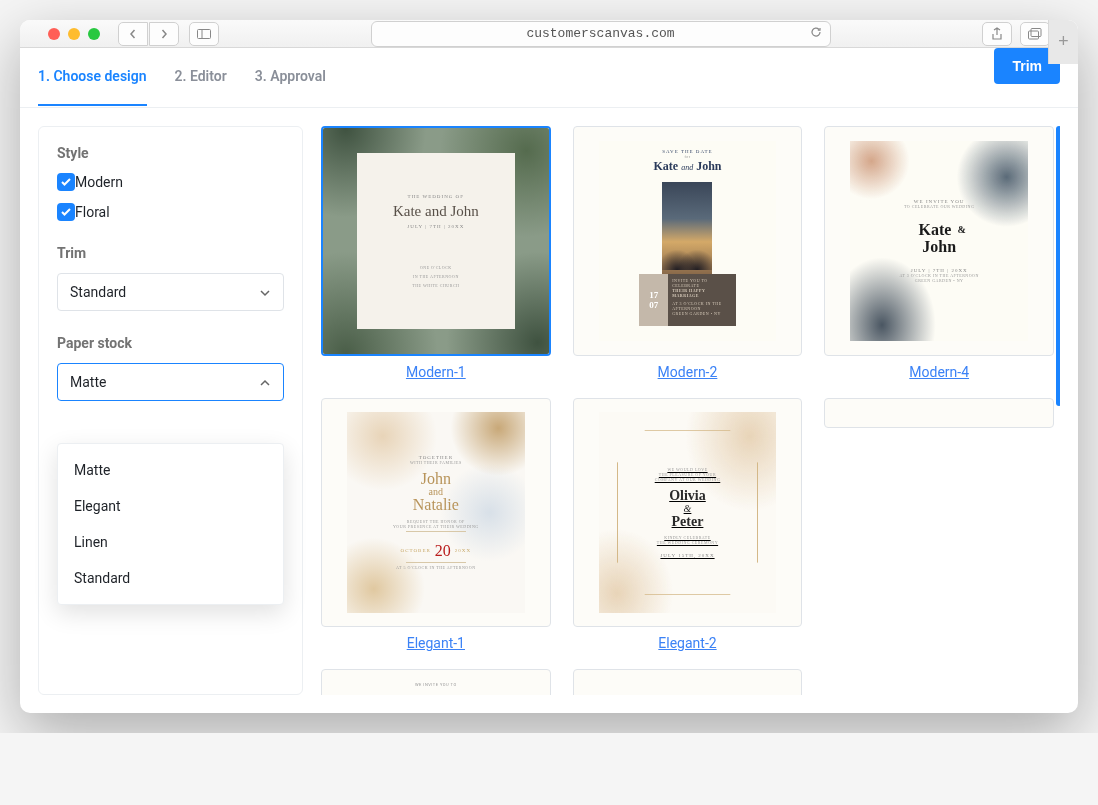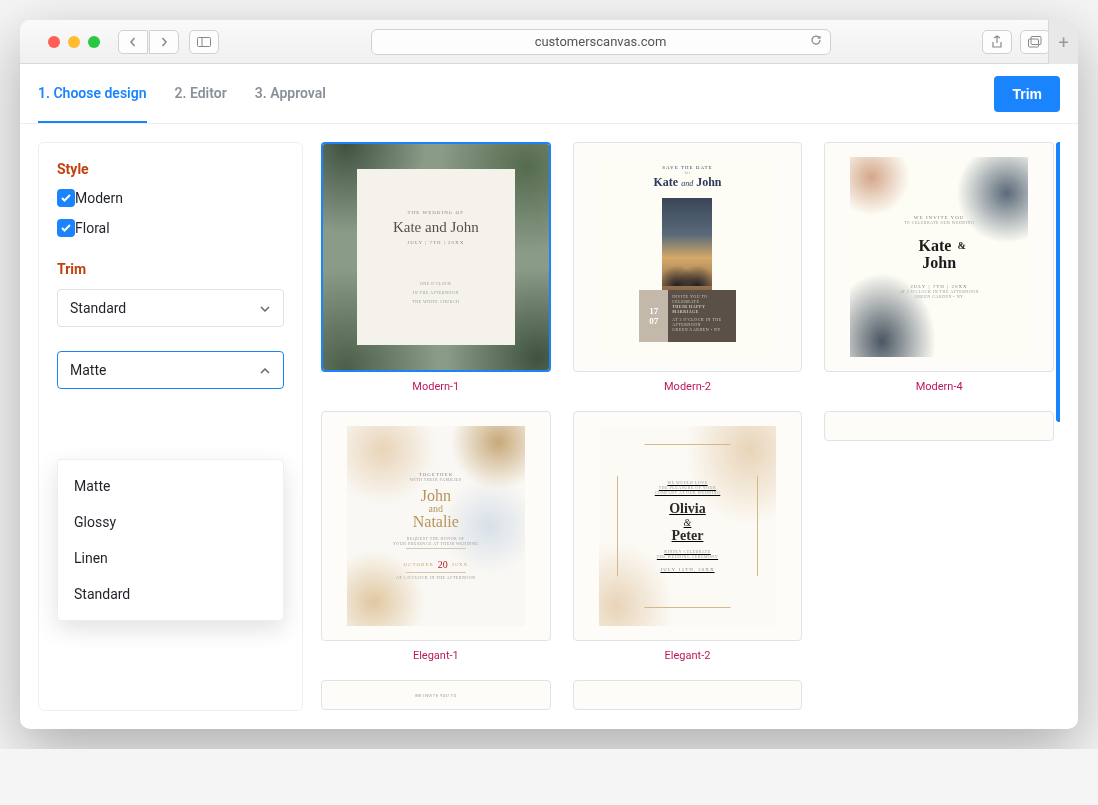--- a/index.html
+++ b/index.html
@@ -12,27 +12,28 @@
       padding: 20px;
     }
     .window {
       width: 1058px;
       background: white;
       border-radius: 10px;
       box-shadow: 0 20px 60px rgba(0,0,0,0.3);
       overflow: hidden;
     }
     .titlebar {
-      height: 44px;
+      height: 28px;
       background: linear-gradient(#fafafa, #f0f0f0);
       border-bottom: 1px solid #d8d8d8;
       display: flex;
       align-items: center;
       padding: 0 28px;
       position: relative;
+      font-family: Liberation Mono, monospace;
     }
     .traffic { display: flex; gap: 8px; }
     .traffic span { width: 12px; height: 12px; border-radius: 50%; display:block; }
     .tr-red { background: #ff5f57; }
     .tr-yellow { background: #febc2e; }
     .tr-green { background: #28c840; }
     .nav-btns { display: flex; gap: 2px; margin-left: 18px; }
     .nav-btn, .tb-btn {
       width: 30px; height: 24px;
       border: 1px solid #d0d0d0;
@@ -64,21 +65,21 @@
       position: absolute; right: 0; top: 0;
       width: 30px; height: 44px;
       background: #e8e8e8;
       display: flex; align-items: center; justify-content: center;
       color: #999; font-size: 18px;
       border-left: 1px solid #d8d8d8;
     }
 
     .app-header {
       display: flex;
-      align-items: center;
+      align-items: flex-start;
       justify-content: space-between;
       padding: 0 18px;
       border-bottom: 1px solid #eceff2;
       height: 60px;
     }
     .steps { display: flex; gap: 28px; }
     .step {
       font-size: 14px;
       color: #8a8f99;
       font-weight: 600;
@@ -111,21 +112,21 @@
       width: 265px;
       background: white;
       border: 1px solid #eceff2;
       border-radius: 6px;
       padding: 18px;
       position: relative;
     }
     .section-label {
       font-size: 14px;
       font-weight: 700;
-      color: #c2410c;
+      color: #737373;
       margin-bottom: 12px;
     }
     .checkbox-row {
       display: flex;
       align-items: center;
       margin-bottom: 12px;
       cursor: pointer;
     }
     .checkbox {
       width: 18px; height: 18px;
@@ -195,21 +196,21 @@
       border: 1px solid #dfe3e8;
       border-radius: 4px;
       background: #fdfcf8;
       display: flex;
       align-items: center;
       justify-content: center;
       overflow: hidden;
       cursor: pointer;
     }
     .thumb.selected { border: 2px solid #1a84ff; }
-    .card-label { font-size: 11px; color: #be185d; }
+    .card-label { font-size: 14px; color: #3b82f6; text-decoration: underline; }
 
     .invite {
       width: 78%;
       height: 88%;
       background: #fdfcf5;
       position: relative;
       display: flex;
       flex-direction: column;
       align-items: center;
       justify-content: center;
@@ -268,21 +269,21 @@
     .m4-names { font-size: 16px; font-weight: bold; color: #1a1a1a; line-height: 1.1; }
     .m4-amp { font-size: 10px; position: relative; top: -2px; left: 6px; }
 
     
     .e1-bg { position: absolute; inset:0; background: radial-gradient(circle at 20% 12%, #e8d4b8 0%, transparent 24%), radial-gradient(circle at 85% 8%, #c8a878 0%, transparent 20%), radial-gradient(circle at 80% 50%, #d8e0e8 0%, transparent 28%), radial-gradient(circle at 15% 88%, #e0c8a0 0%, transparent 22%), #faf8f4; }
     .e1-c { position: relative; text-align:center; }
     .e1-script { font-family: cursive; font-size: 16px; color: #b8945a; line-height: 1; }
     .e1-and { font-size: 10px; }
     .e1-date { display:flex; align-items:center; justify-content:center; gap:4px; margin-top:10px; }
     .e1-oct { font-size: 5px; letter-spacing:1px; color:#c8a868; }
-    .e1-day { font-size: 10px; color:#b91c1c; font-weight:200; }
+    .e1-day { font-size: 16px; color:#b91c1c; font-weight:200; }
     .e1-line { height:1px; width: 60px; background:#d8c8a8; margin: 2px auto;}
 
     
     .e2-bg {
       position: absolute; inset:0;
       background: 
         radial-gradient(ellipse at 85% 12%, #e8d4b8 0%, transparent 30%),
         radial-gradient(ellipse at 10% 90%, #e8d4b8 0%, transparent 25%),
         #fcfaf5;
     }
@@ -399,33 +400,34 @@
           <span>Standard</span>
           <span class="chevron">
             <svg width="12" height="8" viewBox="0 0 12 8">
                 <path d="M2 2l4 4 4-4" fill="none" stroke="currentColor" stroke-width="1.5"></path>
               </svg>
           </span>
         </div>
       </div>
 
       <div class="section" style="margin-bottom:0;">
+        <div class="section-label">Paper stock</div>
         <div class="select open">
           <span>Matte</span>
           <span class="chevron">
             <svg width="12" height="8" viewBox="0 0 12 8">
                 <path d="M2 6l4-4 4 4" fill="none" stroke="currentColor" stroke-width="1.5"></path>
               </svg>
           </span>
         </div>
       </div>
 
       <div class="dropdown" style="top: 316px;">
         <div class="dropdown-item">Matte</div>
-        <div class="dropdown-item">Glossy</div>
+        <div class="dropdown-item">Elegant</div>
         <div class="dropdown-item">Linen</div>
         <div class="dropdown-item">Standard</div>
       </div>
     </div>
 
     <div class="gallery-wrap">
       <div class="scrollbar"></div>
       <div class="gallery">
 
         <div class="card">

